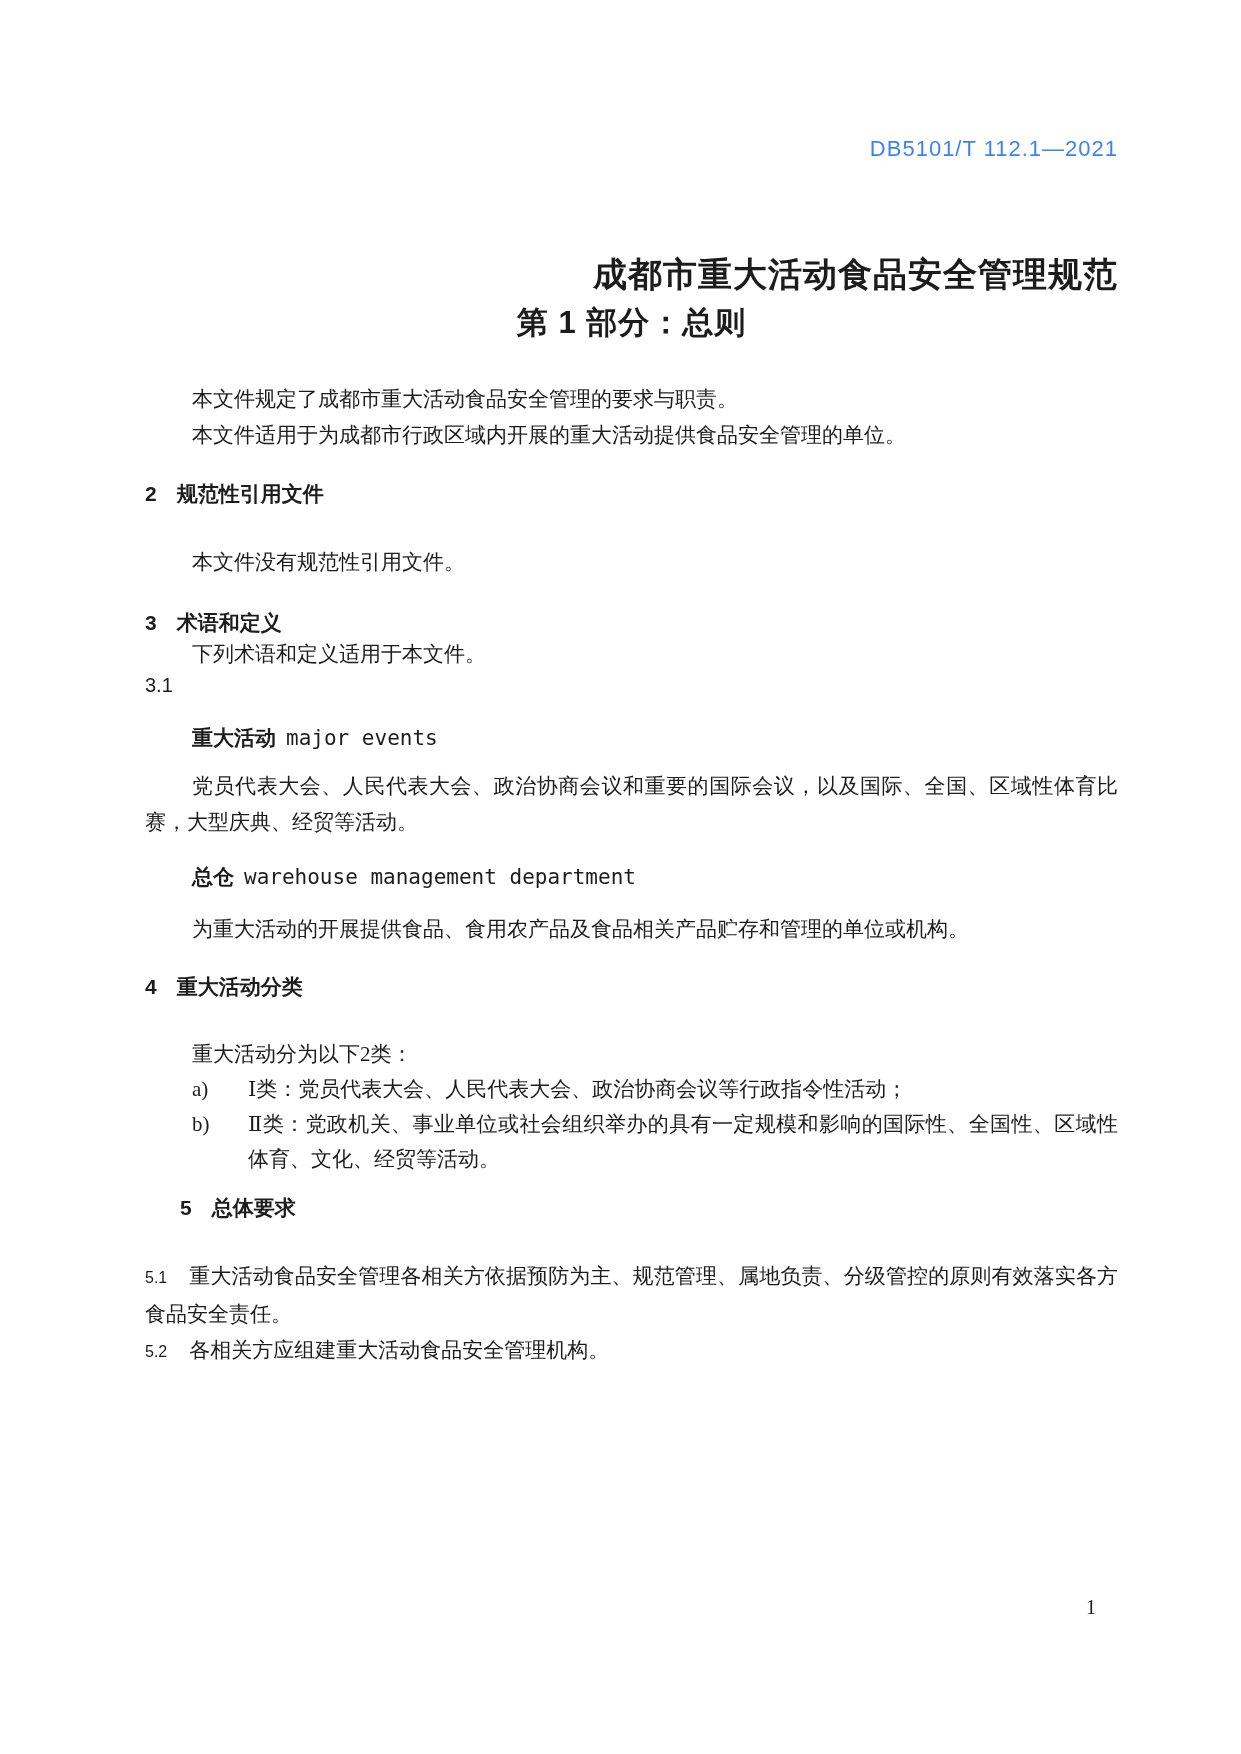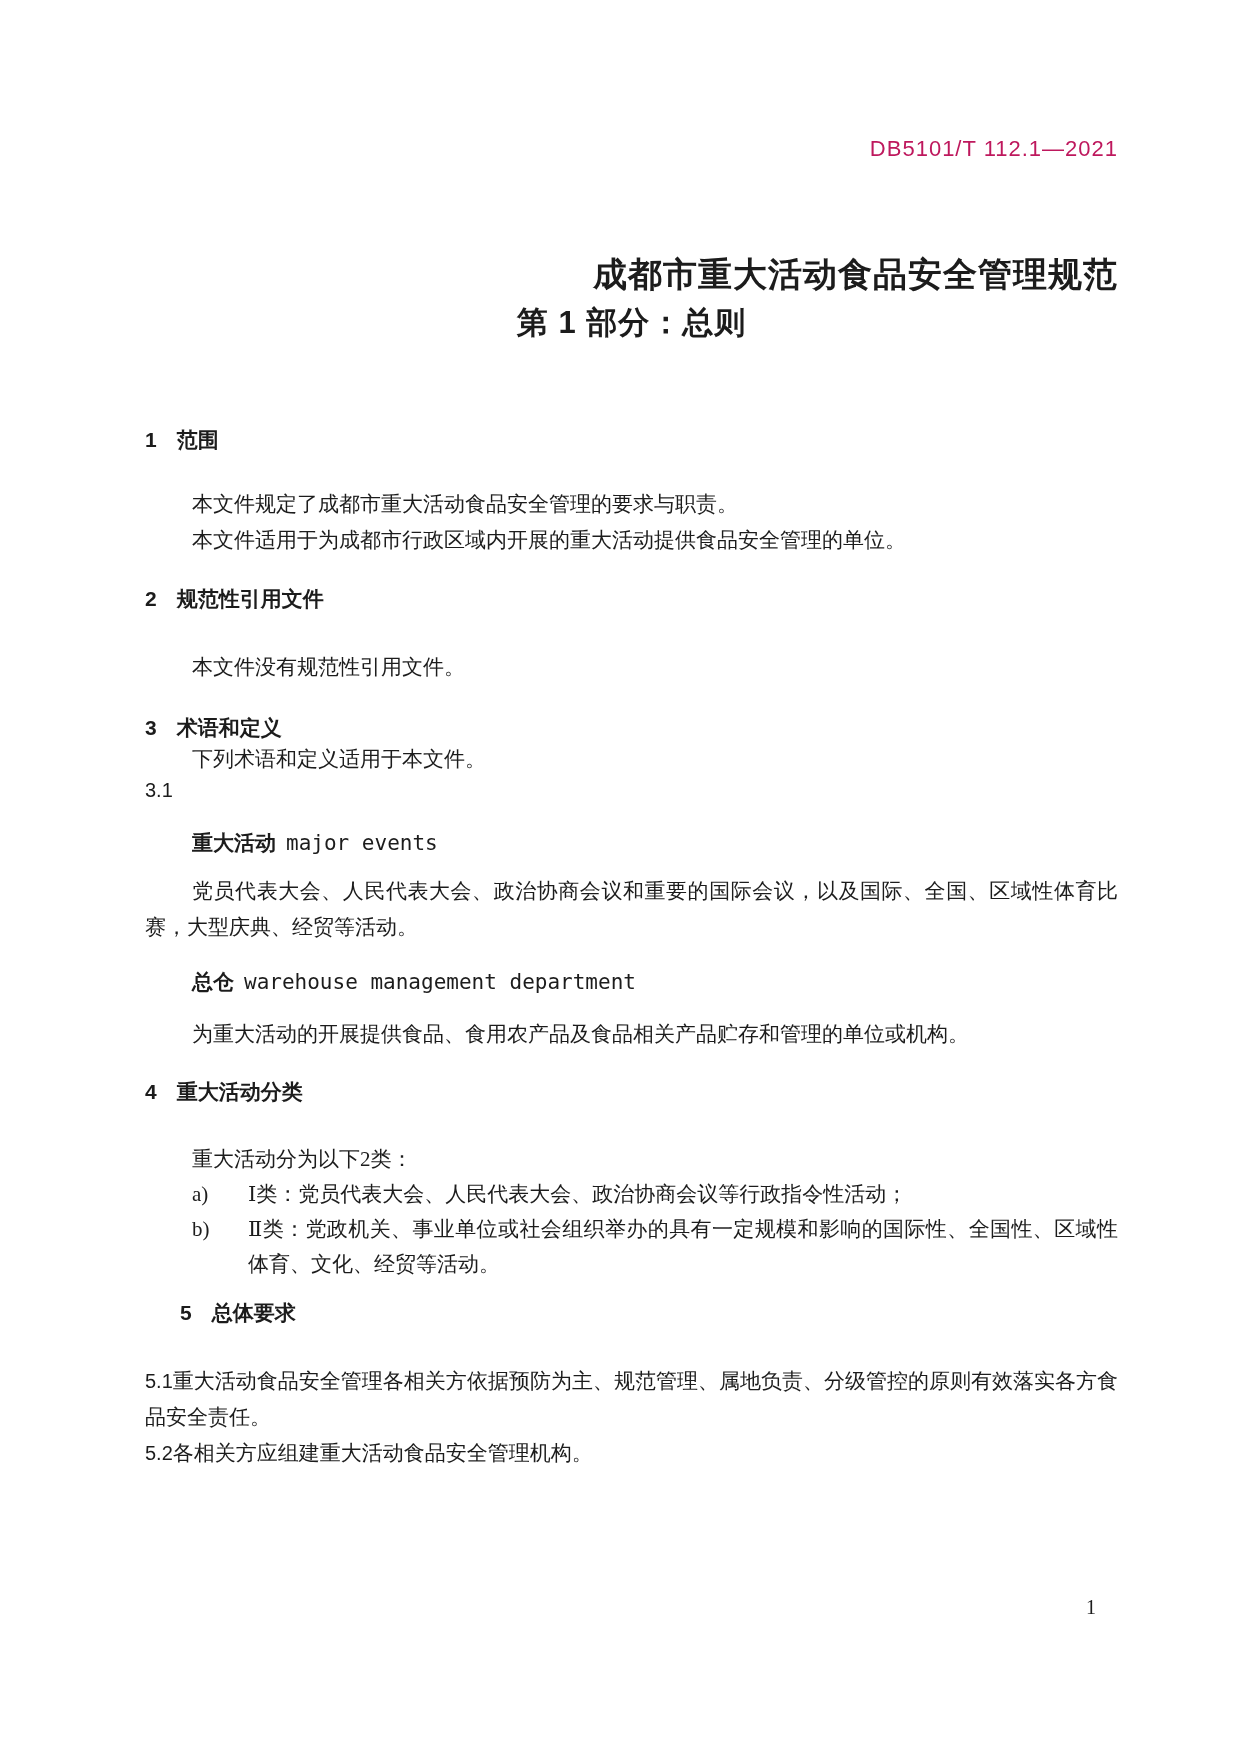--- a/index.html
+++ b/index.html
@@ -12,21 +12,21 @@
     font-family:"Liberation Serif","DejaVu Serif",serif;
     overflow:hidden;
   }
   .doc-number{
     position:absolute;
     top:136px;
     right:123px;
     font-family:"Liberation Sans","DejaVu Sans",sans-serif;
     font-size:22px;
     letter-spacing:1px;
-    color:#be185d;
+    color:#3b82f6;
   }
   .content{
     position:absolute;
     top:0;
     left:145px;
     width:973px;
     padding-top:250px;
   }
   .title-line1{
     font-family:"Liberation Sans","DejaVu Sans",sans-serif;
@@ -87,21 +87,22 @@
     left:47px;
     font-family:"Liberation Serif","DejaVu Serif",serif;
   }
   .clause{
     font-size:21px;
     line-height:36px;
     text-align:justify;
   }
   .clause .c-num{
     font-family:"Liberation Sans","DejaVu Sans",sans-serif;
-    font-size:20px;
+    font-size:16px;
+    margin-right:22px;
   }
   .page-number{
     position:absolute;
     top:1596px;
     left:1086px;
     font-size:20px;
     font-family:"Liberation Serif","DejaVu Serif",serif;
   }
   
   .m-h1{margin-top:78px;}
@@ -126,23 +127,20 @@
 
 <div class="page">
 
   <div class="doc-number">DB5101/T 112.1—2021</div>
 
   <div class="content">
 
     <div class="title-line1">成都市重大活动食品安全管理规范</div>
     <div class="title-line2">第 1 部分：总则</div>
 
-    <div class="sec-heading m-h1">
-      <span class="sec-num">1</span><span>范围</span>
-    </div>
     <div class="para m-p1">本文件规定了成都市重大活动食品安全管理的要求与职责。</div>
     <div class="para">本文件适用于为成都市行政区域内开展的重大活动提供食品安全管理的单位。</div>
 
     <div class="sec-heading m-h2">
       <span class="sec-num">2</span><span>规范性引用文件</span>
     </div>
     <div class="para m-p3">本文件没有规范性引用文件。</div>
 
     <div class="sec-heading m-h3">
       <span class="sec-num">3</span><span>术语和定义</span>

